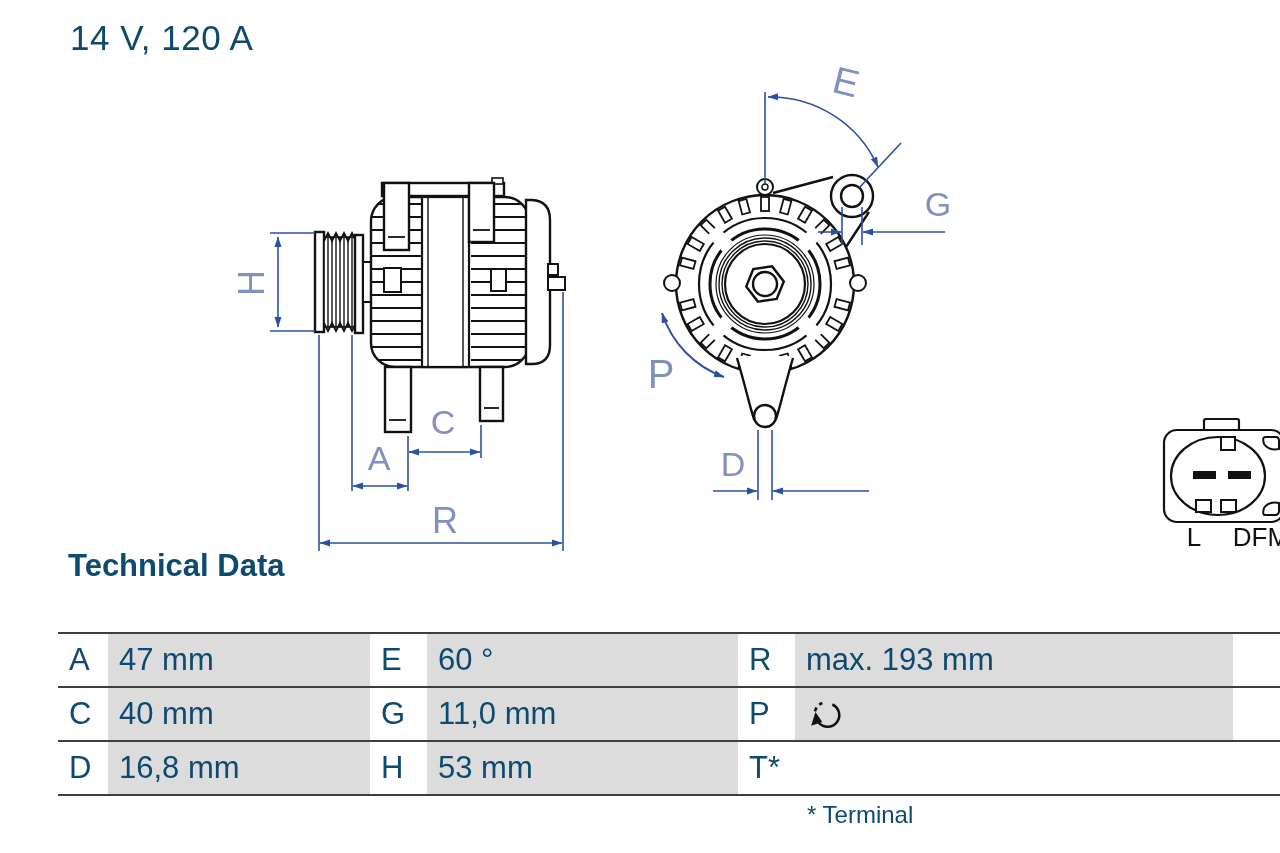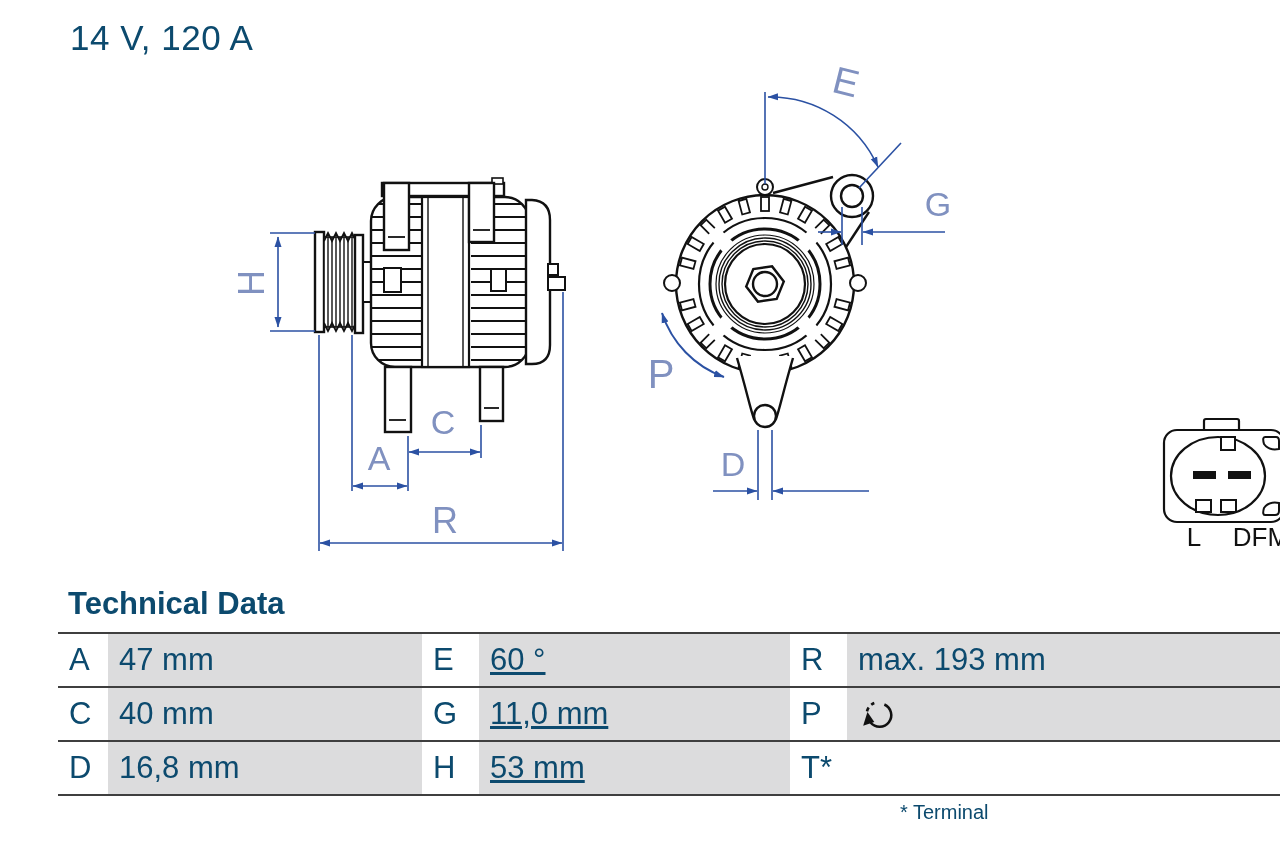--- a/index.html
+++ b/index.html
@@ -1,29 +1,29 @@
 <!DOCTYPE html>
 <html><head>
 <meta charset="utf-8">
 <style>
   html,body{margin:0;padding:0;background:#fff;}
   .page{position:relative;width:1280px;height:853px;background:#fff;overflow:hidden;
         font-family:"Liberation Sans", sans-serif;color:#0c4a6e;margin-left:32px;}
   .title{position:absolute;left:38px;top:18px;font-size:35px;letter-spacing:0.5px;}
   .diagram{position:absolute;left:0;top:0;}
-  .td-heading{position:absolute;left:36px;top:586px;font-size:31px;font-weight:bold;}
+  .td-heading{position:absolute;left:36px;top:548px;font-size:31px;font-weight:bold;}
   .td-table{position:absolute;left:26px;top:632px;width:1227px;font-size:31px;}
   .td-row{display:flex;height:54px;border-top:2px solid #3f3f3f;box-sizing:border-box;}
   .td-row:last-child{border-bottom:2px solid #3f3f3f;height:56px;}
   .cell{display:flex;align-items:center;box-sizing:border-box;height:100%;white-space:nowrap;}
   .key{background:#fff;padding-left:11px;}
   .k1{width:50px;} .k2{width:57px;} .k3{width:57px;}
   .val{background:#dcdcdd;padding-left:11px;}
-  .v1{width:314px;} .v2{width:311px;text-decoration:underline;} .v3{width:438px;text-align:center;}
-  .footnote{position:absolute;left:868px;top:801px;font-size:20px;}
+  .v1{width:262px;} .v2{width:311px;} .v3{width:438px;text-align:center;}
+  .footnote{position:absolute;left:775px;top:801px;font-size:24px;}
   .rot-icon{display:block;margin-left:2px;}
   svg text{font-family:"Liberation Sans", sans-serif;}
   .dimlabel{fill:#8091c0;}
   .pinlabel{fill:#111;font-size:26px;}
 </style>
 </head>
 <body>
 
 <div class="page">
 

